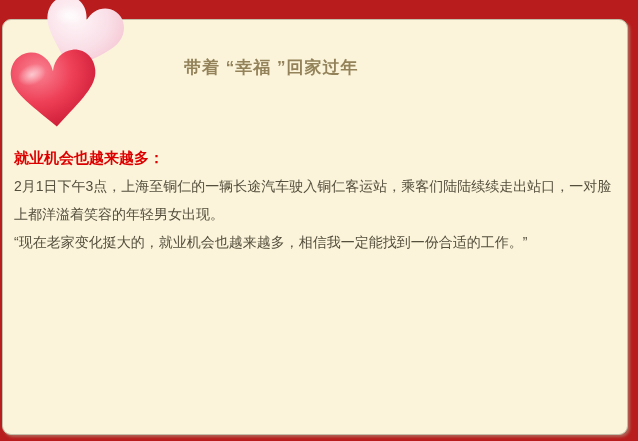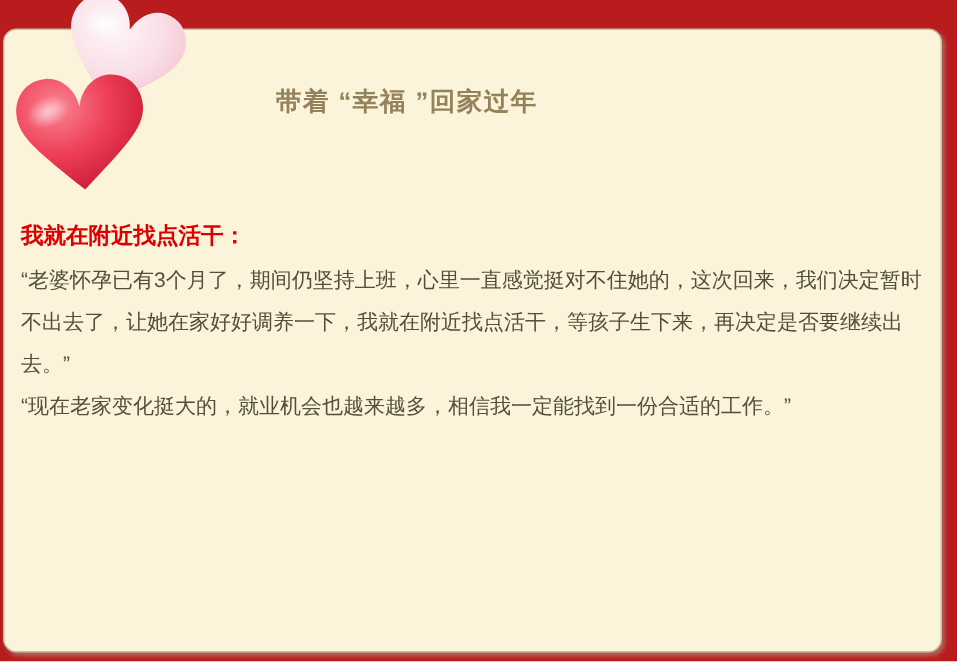--- a/index.html
+++ b/index.html
@@ -70,22 +70,22 @@
 </head>
 <body>
 
 <div id="stage">
 
   <div class="panel">
 
     <div class="page-title">带着 “幸福 ”回家过年</div>
 
     <div class="article">
-      <p class="heading">我就在附近找点活干：</p>
-      <p>“老婆怀孕已有3个月了，期间仍坚持上班，心里一直感觉挺对不住她的，这次回来，我们决定暂时不出去了，让她在家好好调养一下，我就在附近找点活干，等孩子生下来，再决定是否要继续出去。”</p>
+      <p class="heading">就业机会也越来越多：</p>
+      <p>2月1日下午3点，上海至铜仁的一辆长途汽车驶入铜仁客运站，乘客们陆陆续续走出站口，一对脸上都洋溢着笑容的年轻男女出现。</p>
       <p>“现在老家变化挺大的，就业机会也越来越多，相信我一定能找到一份合适的工作。”</p>
     </div>
 
   </div>
 
   <div class="hearts">
     <svg width="124" height="134" viewBox="0 0 124 134" xmlns="http://www.w3.org/2000/svg">
       <defs>
         <radialGradient id="gPink" cx="35%" cy="28%" r="85%">
           <stop offset="0%" stop-color="#fef6f8"></stop>

